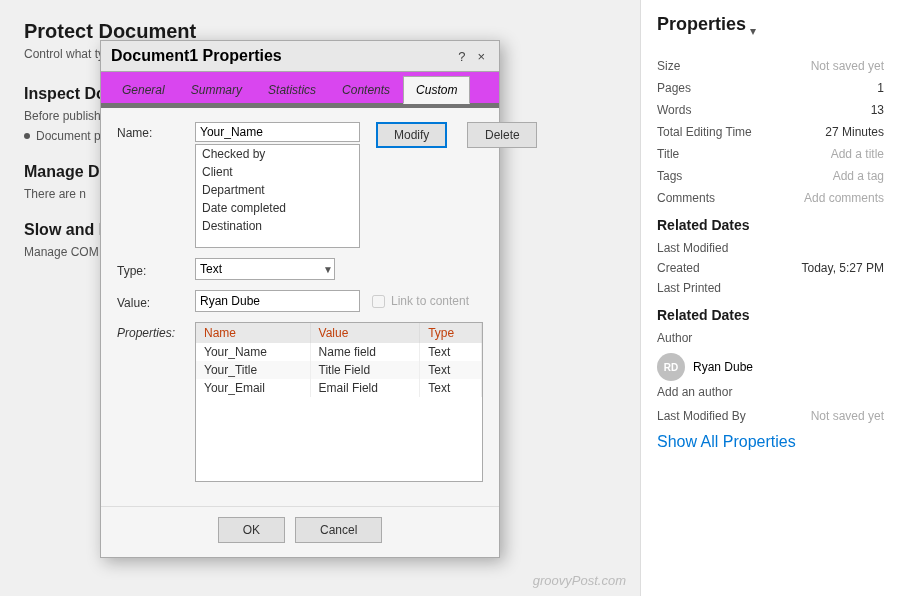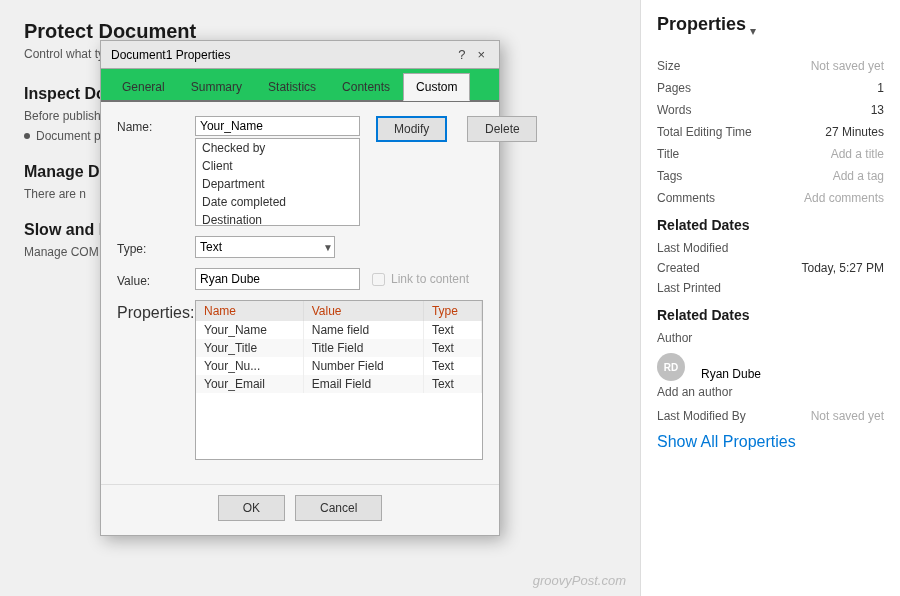--- a/index.html
+++ b/index.html
@@ -79,22 +79,22 @@
     .dialog-titlebar {
       background: #e8e8e8;
       border-bottom: 1px solid #aaa;
       padding: 6px 10px;
       display: flex;
       align-items: center;
       justify-content: space-between;
     }
 
     .dialog-title {
-      font-size: 12px;
-      font-weight: normal;
+      font-size: 16px;
+      font-weight: bold;
       color: #000;
     }
 
     .dialog-controls {
       display: flex;
       gap: 8px;
       align-items: center;
     }
 
     .dialog-btn-small {
@@ -107,23 +107,24 @@
     }
 
     .dialog-question {
       font-size: 13px;
       color: #444;
     }
 
     
     .tabs {
       display: flex;
-      border-bottom: 2px solid #737373;
-      background: #22c55e;
+      border-bottom: 5px solid #737373;
+      background: #d946ef;
       padding: 0 8px;
+      font-style: italic;
     }
 
     .tab {
       padding: 6px 12px;
       font-size: 12px;
       color: #333;
       cursor: pointer;
       border: 1px solid transparent;
       border-bottom: none;
       margin-top: 4px;
@@ -172,21 +173,21 @@
     .name-list-container {
       flex: 1;
       display: flex;
       flex-direction: column;
       gap: 0;
     }
 
     .list-box {
       border: 1px solid #aaa;
       background: #fff;
-      height: 88px;
+      height: 104px;
       overflow-y: scroll;
       font-size: 12px;
     }
 
     .list-box-item {
       padding: 2px 6px;
       cursor: pointer;
       color: #333;
     }
 
@@ -268,25 +269,26 @@
       margin-left: 4px;
     }
 
     .checkbox-label {
       font-size: 12px;
       color: #aaa;
     }
 
     
     .props-label {
-      font-size: 16px;
+      font-size: 12px;
       color: #333;
       width: 70px;
       flex-shrink: 0;
       padding-top: 4px;
+      font-style: italic;
     }
 
     .props-table-wrap {
       flex: 1;
       border: 1px solid #aaa;
       background: #fff;
       min-height: 160px;
       font-size: 12px;
     }
 
@@ -397,22 +399,22 @@
     .related-key {
       color: #555;
     }
 
     .related-val {
       color: #333;
     }
 
     .author-row {
       display: flex;
-      align-items: flex-end;
-      gap: 16px;
+      align-items: center;
+      gap: 8px;
       margin: 8px 0 4px;
     }
 
     .avatar {
       width: 28px;
       height: 28px;
       background: #c0c0c0;
       border-radius: 50%;
       display: flex;
       align-items: center;
@@ -545,25 +547,20 @@
                 <td>Your_Name</td>
                 <td>Name field</td>
                 <td>Text</td>
               </tr>
               <tr>
                 <td>Your_Title</td>
                 <td>Title Field</td>
                 <td>Text</td>
               </tr>
               <tr>
-                <td>Your_Nu...</td>
-                <td>Number Field</td>
-                <td>Text</td>
-              </tr>
-              <tr>
                 <td>Your_Email</td>
                 <td>Email Field</td>
                 <td>Text</td>
               </tr>
             </tbody>
           </table>
         </div>
       </div>
 
     </div>

